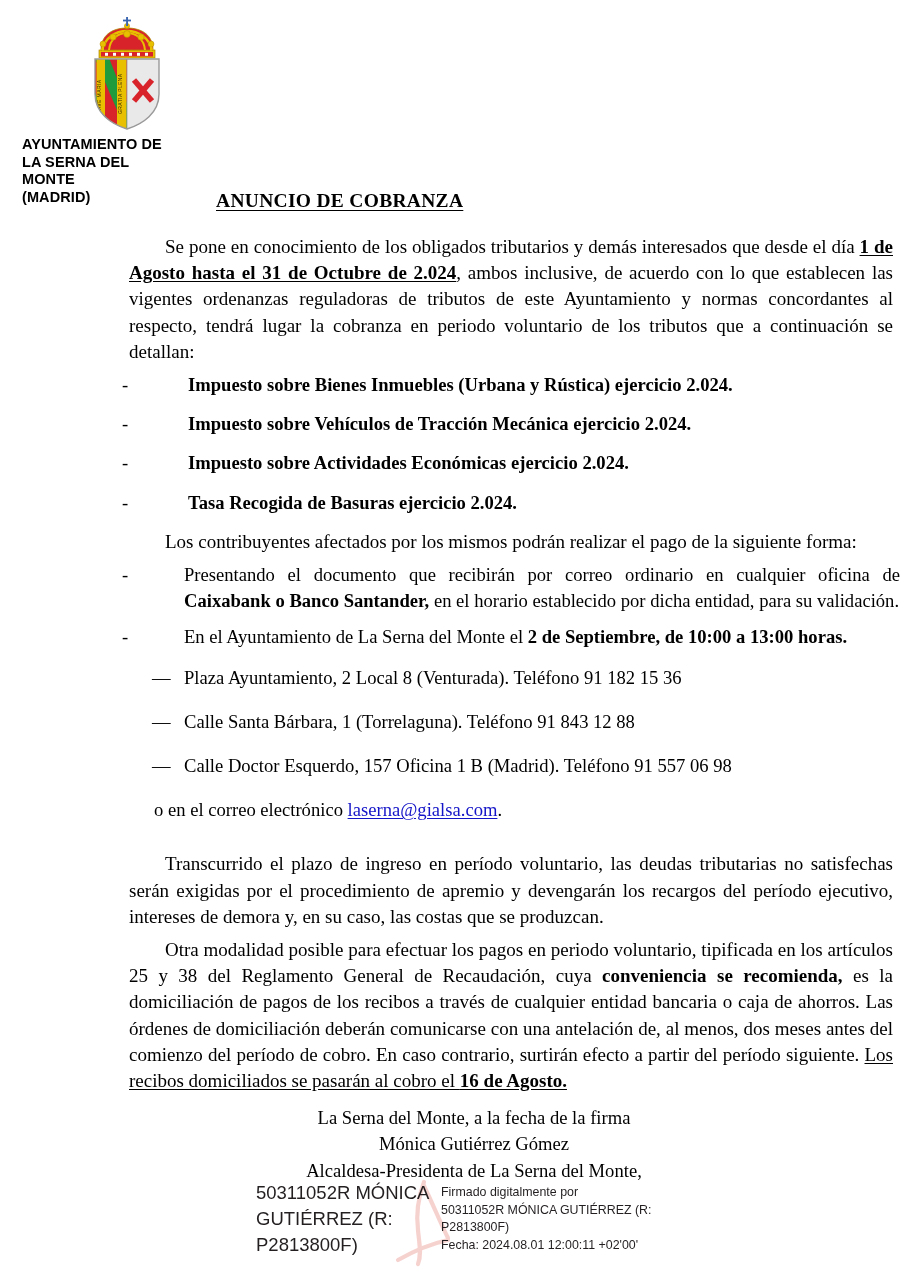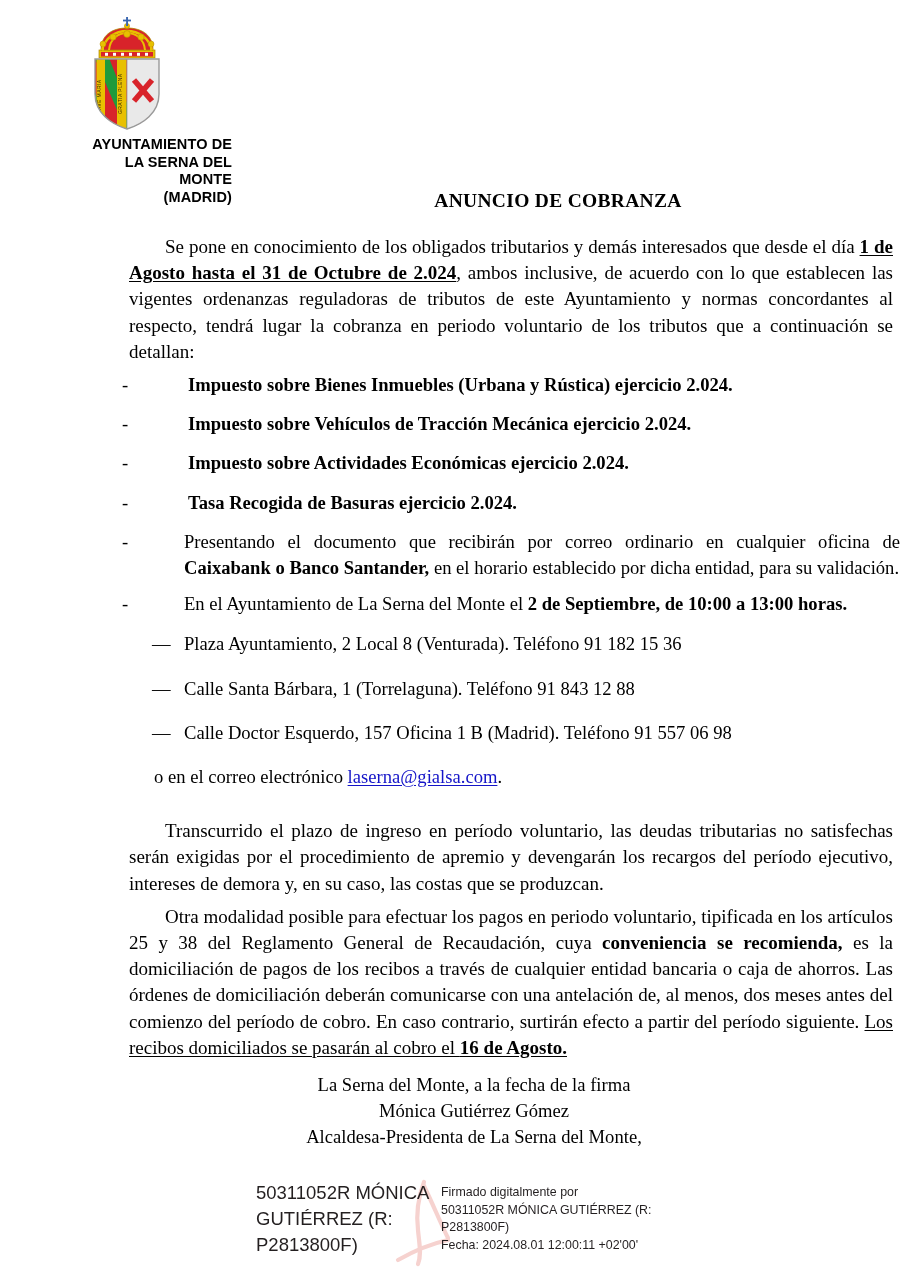--- a/index.html
+++ b/index.html
@@ -15,21 +15,21 @@
     color: #000000;
     overflow: hidden;
   }
 
   
   .letterhead {
     position: absolute;
     left: 22px;
     top: 14px;
     width: 210px;
-    text-align: right;
+    text-align: left;
   }
   .crest {
     width: 104px;
     height: 118px;
     margin: 0 auto;
     display: block;
   }
   .letterhead-title {
     font-family: "Liberation Sans", "DejaVu Sans", sans-serif;
     font-weight: bold;
@@ -41,24 +41,24 @@
   }
 
   
   .doc {
     position: absolute;
     left: 122px;
     top: 190px;
     width: 778px;
   }
   .doc-title {
-    text-align: center;
     font-weight: bold;
     font-size: 19.5px;
     letter-spacing: 0.3px;
+    text-decoration: underline;
     text-underline-offset: 3px;
     margin: 0 0 22px 0;
     padding-left: 94px;
   }
   p.para {
     margin: 7px;
     font-size: 19px;
     line-height: 26.2px;
     text-align: justify;
     text-justify: inter-word;
@@ -282,20 +282,21 @@
     <li>
       <span class="bullet-mark">-</span>
       <span class="li-text">Impuesto sobre Actividades Económicas ejercicio 2.024.</span>
     </li>
     <li>
       <span class="bullet-mark">-</span>
       <span class="li-text">Tasa Recogida de Basuras ejercicio 2.024.</span>
     </li>
   </ul>
 
+  <p class="para indent">Los contribuyentes afectados por los mismos podrán realizar el pago de la siguiente forma:</p>
 
   <ul class="dash-list pay-list">
     <li>
       <span class="bullet-mark">-</span>
       <span class="li-text"><span>Presentando el documento que recibirán por correo ordinario en cualquier oficina de </span><b>Caixabank o Banco Santander,</b><span> en el horario establecido por dicha entidad, para su validación.</span></span>
     </li>
     <li>
       <span class="bullet-mark">-</span>
       <span class="li-text"><span>En el Ayuntamiento de La Serna del Monte el </span><b>2 de Septiembre, de 10:00 a 13:00 horas.</b><span></span></span>
     </li>

